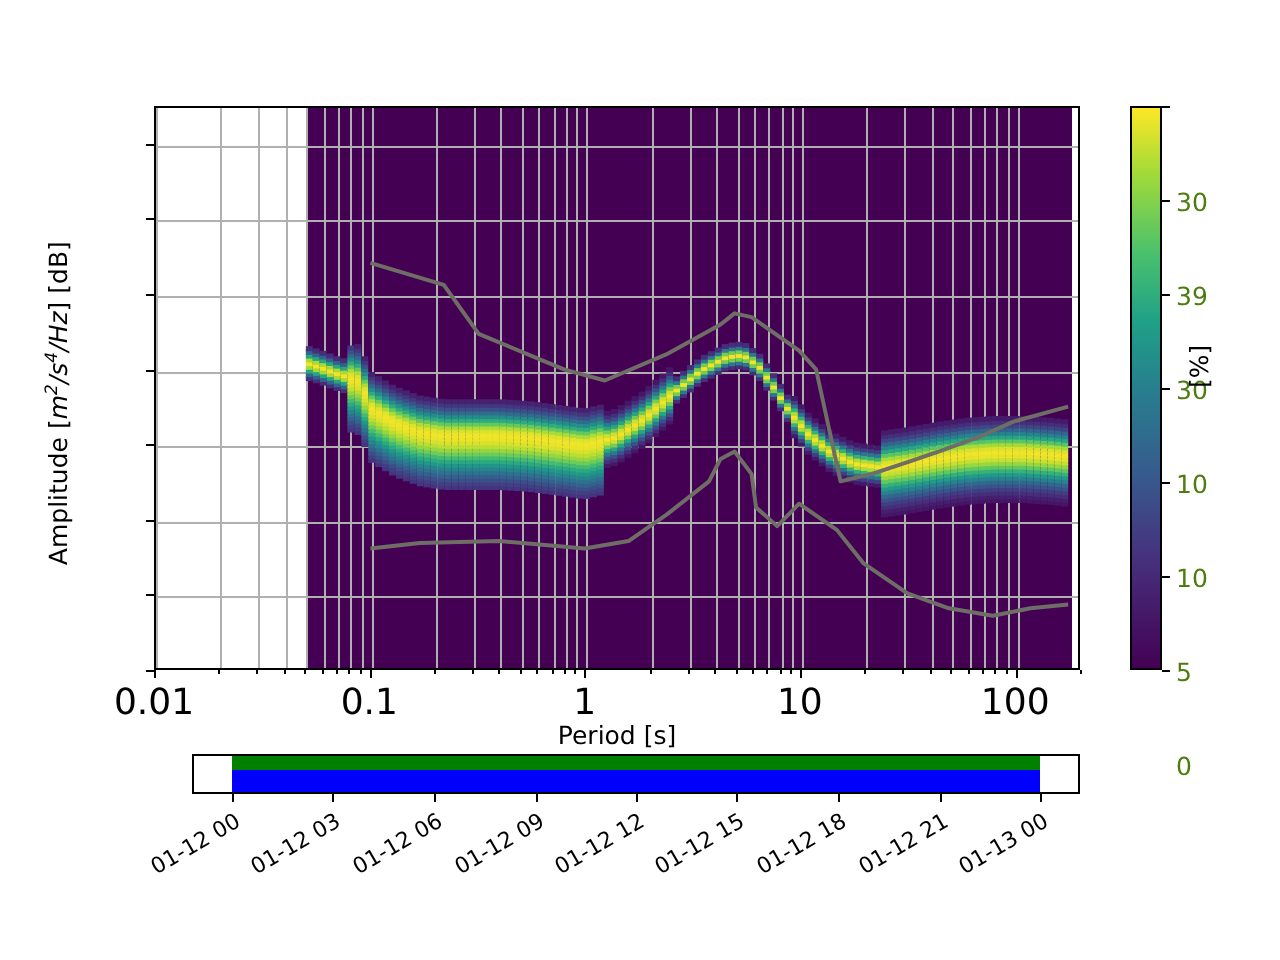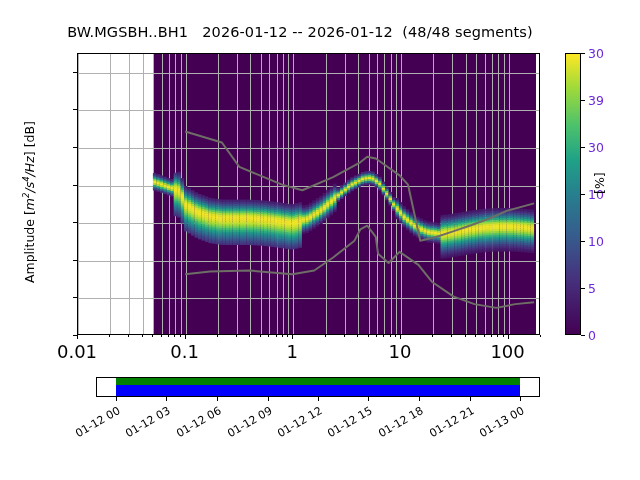--- a/index.html
+++ b/index.html
@@ -74,22 +74,22 @@
     position:absolute;left:565px;top:53px;width:16px;height:282px;
     border:1px solid #000;box-sizing:border-box;
     background:linear-gradient(to top,
       #440154 0%, #46327e 20%, #365c8d 35%,
       #277f8e 50%, #1fa187 62%, #4ac16d 74%,
       #a0da39 88%, #fde725 100%);
   }
   .cbar-tick{position:absolute;left:581px;width:4px;height:1px;background:#000;}
   .cbar-label{
     position:absolute;left:588px;
-    font-size:12.5px;color:#6d28d9;
-    transform:translateY(-50%);white-space:nowrap;
+    font-size:12.5px;color:#4d7c0f;
+    transform:translateY(-50%);white-space:nowrap;margin-top:48px;
   }
   .cbar-title{
     position:absolute;left:592px;top:194px;
     font-size:12.5px;color:#000;
     transform:rotate(-90deg);transform-origin:left top;
     white-space:nowrap;
   }
 
   
   .cov-axes{
@@ -105,21 +105,20 @@
     white-space:nowrap;
     transform:rotate(-30deg);
     transform-origin:right top;
   }
 </style>
 </head>
 <body>
 
 <div id="root">
 
-  <div class="title">BW.MGSBH..BH1   2026-01-12 -- 2026-01-12  (48/48 segments)</div>
 
   <div class="ylabel">
     <span>Amplitude [</span><i>m<sup>2</sup>/s<sup>4</sup>/Hz</i>] [dB]
   </div>
 
   <div id="yticks">
       <div class="ytick-mark" style="top: 71.8px;"></div>
       <div class="ytick-mark" style="top: 109.4px;"></div>
       <div class="ytick-mark" style="top: 147px;"></div>
       <div class="ytick-mark" style="top: 184.6px;"></div>
@@ -2199,20 +2198,21 @@
       <div class="xtick-minor" style="left: 497.162px;"></div>
       <div class="xtick-minor" style="left: 502.669px;"></div>
       <div class="xtick-mark" style="left: 507.595px;"></div>
       <div class="xtick-minor" style="left: 540px;"></div>
       <div class="xtick-label" style="left: 77px;">0.01</div>
       <div class="xtick-label" style="left: 184.649px;">0.1</div>
       <div class="xtick-label" style="left: 292.297px;">1</div>
       <div class="xtick-label" style="left: 399.946px;">10</div>
       <div class="xtick-label" style="left: 507.595px;">100</div>
     </div>
+  <div class="xlabel">Period [s]</div>
 
   <div class="cbar"></div>
   <div id="cbticks">
       <div class="cbar-tick" style="top: 335px;"></div>
       <div class="cbar-label" style="top: 335px;">0</div>
       <div class="cbar-tick" style="top: 288px;"></div>
       <div class="cbar-label" style="top: 288px;">5</div>
       <div class="cbar-tick" style="top: 241px;"></div>
       <div class="cbar-label" style="top: 241px;">10</div>
       <div class="cbar-tick" style="top: 194px;"></div>

